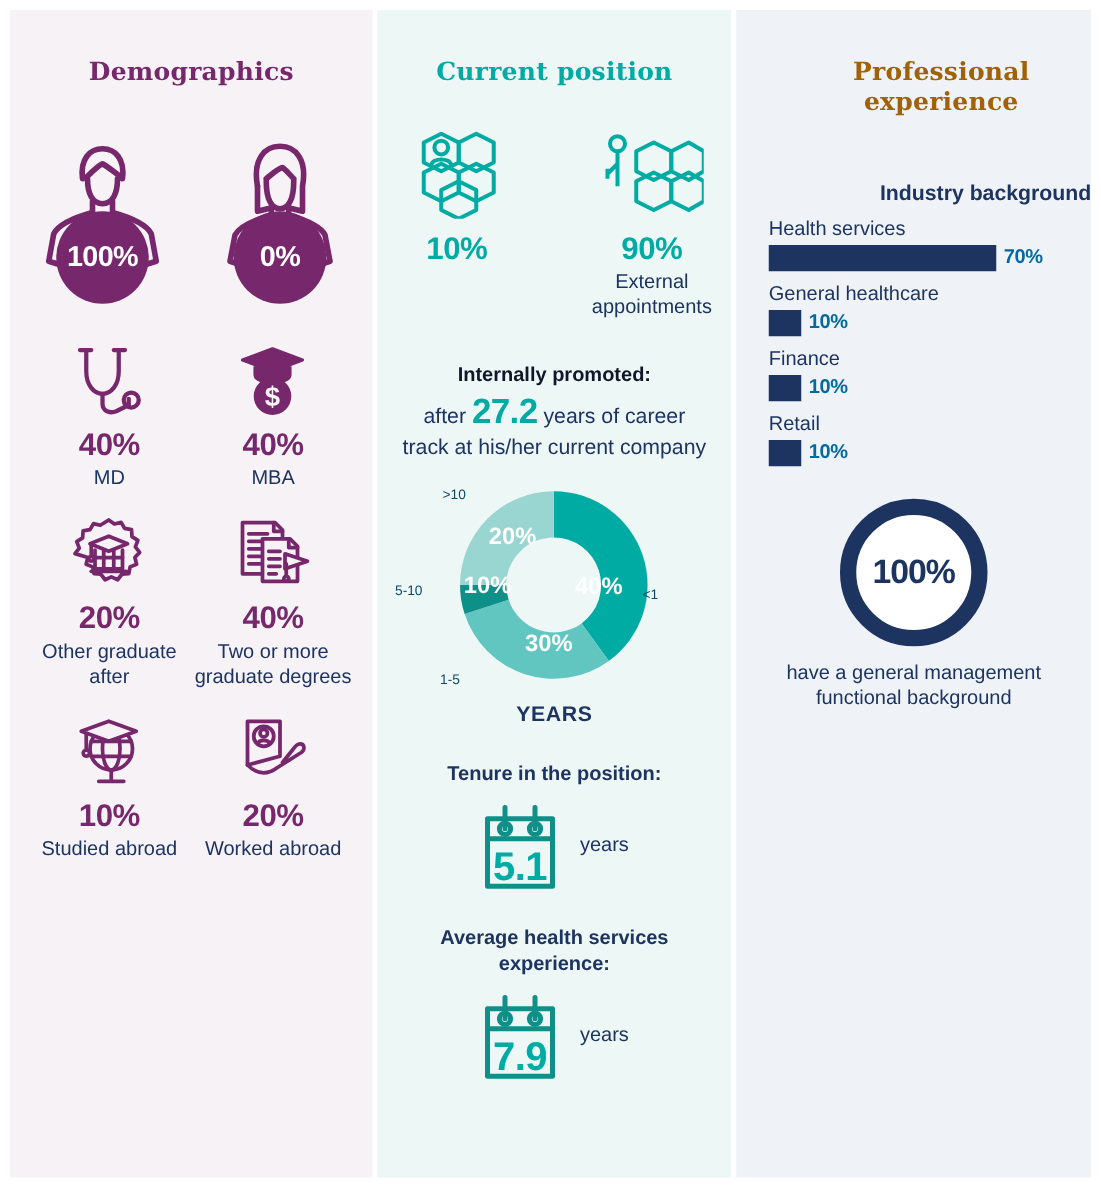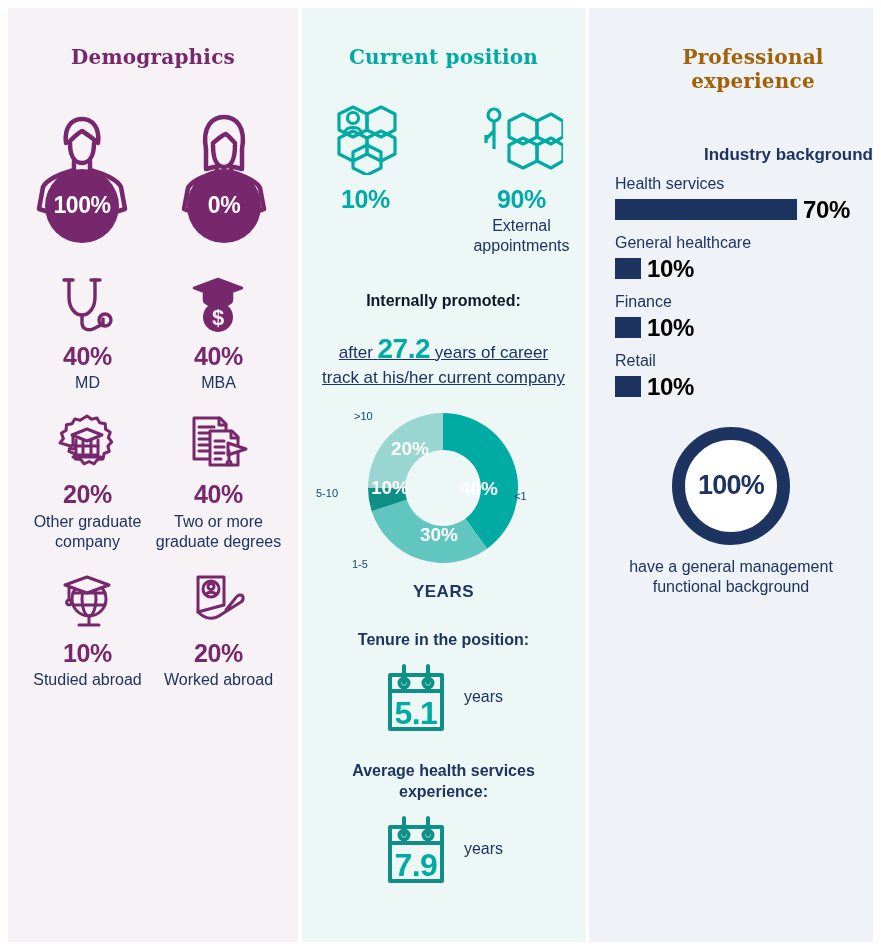--- a/index.html
+++ b/index.html
@@ -152,22 +152,21 @@
   }
   .promoted-head {
     font-size: 16px;
     font-weight: bold;
     color: #0f172a;
   }
   .promoted-body {
     font-size: 17px;
     color: #1D3461;
     line-height: 1.35;
-    margin-top: 20px;
-    text-decoration: underline;
+    margin-top: 0;
   }
   .promoted-num {
     font-size: 28px;
     font-weight: bold;
     color: #00ABA4;
     letter-spacing: -0.5px;
   }
 
   .donut-wrap {
     position: relative;
@@ -245,23 +244,23 @@
   .bar-line {
     display: flex;
     align-items: center;
     gap: 6px;
   }
   .bar-fill {
     height: 21px;
     background: #1D3461;
   }
   .bar-value {
-    font-size: 24px;
-    font-weight: bold;
-    color: #000000;
+    font-size: 16px;
+    font-weight: bold;
+    color: #0369a1;
     letter-spacing: -0.3px;
   }
 
   .ring-wrap {
     display: flex;
     flex-direction: column;
     align-items: center;
     margin-top: 26px;
   }
   .ring {
@@ -375,21 +374,21 @@
               <path d="M30 3 l4.5 3.2 5.4-1.3 2.8 4.8 5.5 1 .4 5.6 4.7 3-2 5.2 3.4 4.4-3.8 4.1 1.4 5.4-5.2 2.1-1.1 5.5-5.5.4-3.4 4.4-5-2.3-5 2.3-3.4-4.4-5.5-.4-1.1-5.5-5.2-2.1 1.4-5.4L3 29.9l3.4-4.4-2-5.2 4.7-3 .4-5.6 5.5-1 2.8-4.8 5.4 1.3z"></path>
               <path d="M30 16 L45 22 L30 28 L15 22 Z"></path>
               <path d="M19 27 L19 42 L41 42 L41 27"></path>
               <path d="M19 33 L41 33 M26 27 L26 42 M34 27 L34 42"></path>
               <path d="M16 44 L44 44"></path>
               <path d="M16 22 L16 32 M16 32 a2 2 0 1 0 0.1 0"></path>
             </g>
           </svg>
         </div>
         <div class="stat-pct">20%</div>
-        <div class="stat-label">Other graduate company</div>
+        <div class="stat-label">Other graduate after</div>
       </div>
 
       <div class="stat-cell">
         <div class="stat-icon">
           <svg width="60" height="60" viewBox="0 0 60 60">
             <g fill="none" stroke="#77276C" stroke-width="3" stroke-linejoin="round" stroke-linecap="round">
               <path d="M6 5 L32 5 L38 11 L38 46 L6 46 Z"></path>
               <path d="M31 5 L31 12 L38 12"></path>
               <path d="M11 14 L26 14 M11 20 L26 20 M11 26 L26 26 M11 32 L26 32 M11 38 L22 38"></path>
               <path d="M22 18 L44 18 L50 24 L50 52 L22 52 Z" fill="#F7F2F6"></path>

